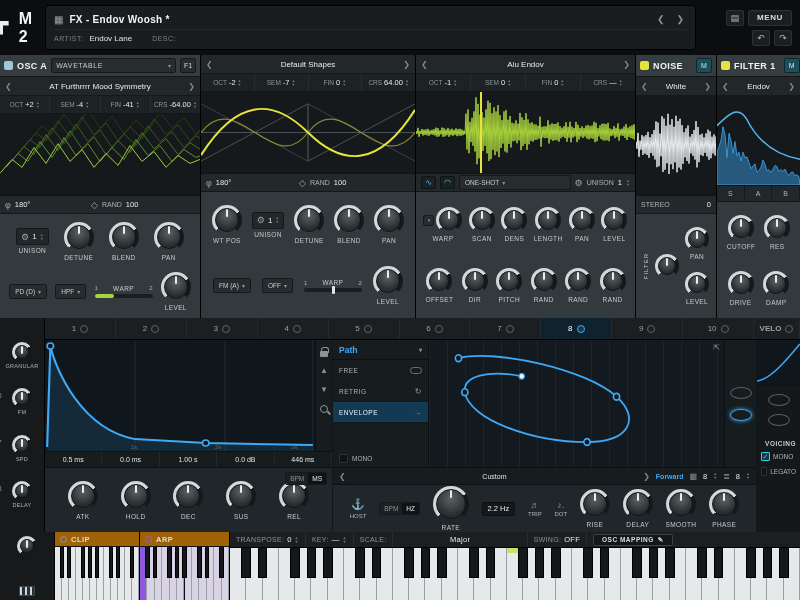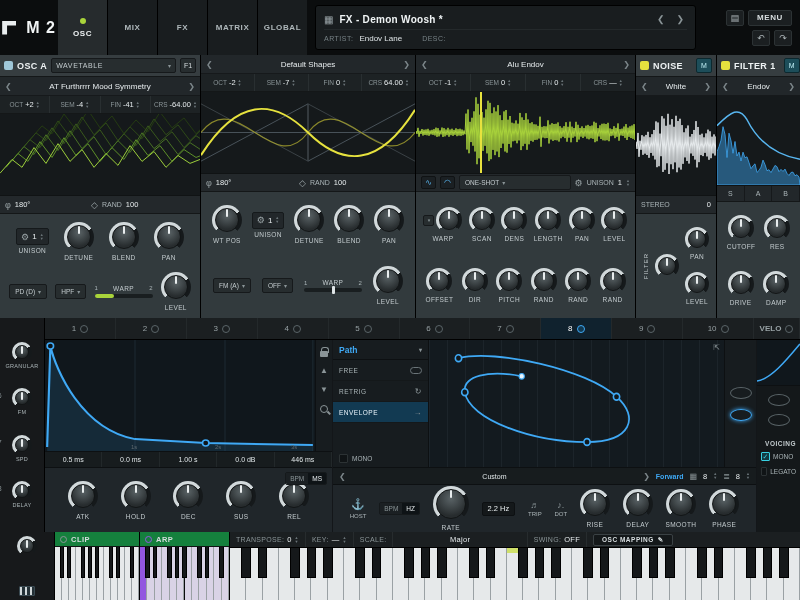--- a/index.html
+++ b/index.html
@@ -2,21 +2,21 @@
 <html><head>
 <meta charset="utf-8">
 <style>
 *{margin:0;padding:0;box-sizing:border-box;user-select:none}
 html,body{width:800px;height:600px;overflow:hidden;background:#0c0e0f;
   font-family:"Liberation Sans",sans-serif;color:#c6cccf}
 #app{position:relative;width:800px;height:600px;background:#101314}
 
 #topbar{position:absolute;left:0;top:0;width:800px;height:55px;background:#0b0d0e;
   display:flex;align-items:stretch}
-.logo{width:58px;display:flex;align-items:center;justify-content:center;gap:10px;
+.logo{width:37px;display:flex;align-items:center;justify-content:center;gap:10px;
   font-size:16px;font-weight:bold;color:#f2f5f6;letter-spacing:1px}
 .logo-mark{width:14px;height:14px;background:#e9edee;clip-path:polygon(0 0,100% 0,100% 35%,35% 35%,35% 100%,0 100%)}
 #topTabs{display:flex;gap:1px;background:#000}
 .ttab{width:49px;display:flex;flex-direction:column;align-items:center;justify-content:center;gap:5px;
   background:#191d1f;font-size:8px;font-weight:bold;letter-spacing:.6px;color:#aeb7ba;cursor:pointer}
 .ttab.active{background:#262b2d;color:#eef2f3}
 .tdot{width:6px;height:6px;border-radius:50%;background:#a9d43b}
 .presetbox{flex:1;margin:5px 8px;background:#191d1f;border:1px solid #000;border-radius:3px;
   display:flex;flex-direction:column;padding:3px 8px}
 .prow1{display:flex;align-items:center;gap:6px;height:22px}
@@ -181,21 +181,21 @@
 .voovals{display:flex;flex-direction:column;align-items:center;gap:8px;padding:8px 0}
 .votitle{font-size:6.5px;font-weight:bold;letter-spacing:.5px;color:#c3cbce;text-align:right;padding:6px 4px 2px}
 .vorow{display:flex;align-items:center;gap:3px;padding:3px 4px;font-size:6.5px;color:#aab4b7;white-space:nowrap}
 
 #bottom{position:absolute;left:0;top:532px;width:800px;height:68px;background:#101314;display:flex}
 #botleft{width:55px;background:#17191b;border-right:1px solid #000;display:flex;flex-direction:column;
   align-items:center;justify-content:space-between;padding:4px 0}
 .kbicon{width:16px;height:10px;background:#243036;border:1px solid #3a4a52;border-radius:1px;
   background-image:repeating-linear-gradient(90deg,#cfd6d8 0 2px,#243036 2px 5px);cursor:pointer}
 .miniblock{display:flex;flex-direction:column;background:#1b1f21;border-right:1px solid #000}
-.minihead{height:15px;display:flex;align-items:center;gap:4px;padding:0 5px;background:#15803d;
+.minihead{height:15px;display:flex;align-items:center;gap:4px;padding:0 5px;background:#a16207;
   font-size:7.5px;font-weight:bold;letter-spacing:.5px;color:#d7dddf;border-bottom:1px solid #101314}
 .pwrdot{width:7px;height:7px;border:1.5px solid #8a9497;border-radius:50%;cursor:pointer}
 .pwrdot.purple{border-color:#9257e0}
 .piano{position:relative;flex:1;background:#0a0c0d;overflow:hidden}
 .wkey{position:absolute;top:0;bottom:0;background:#e6e9ea;border-right:1px solid #9aa1a4;cursor:pointer}
 .wkey.lav{background:#d9d3e6}
 .wkey.purple{background:#9257e0}
 .bkey{position:absolute;top:0;height:58%;background:#15181a;border:1px solid #000;border-top:none;z-index:2;cursor:pointer}
 .kmark{position:absolute;left:0;right:0;top:0;height:5px;background:#cfe06a}
 #kbmain{flex:1;display:flex;flex-direction:column}
@@ -211,42 +211,24 @@
 </head>
 <body>
 
 <div id="app">
 
   <div id="topbar">
     <div class="logo">
       <span class="logo-mark"></span>
       <span>M 2</span>
     </div>
-    <div id="topTabs">
-        <div class="ttab active">
-          <div class="tdot"></div>
-          <span>OSC</span>
-        </div>
-        <div class="ttab">
-          <span>MIX</span>
-        </div>
-        <div class="ttab">
-          <span>FX</span>
-        </div>
-        <div class="ttab">
-          <span>MATRIX</span>
-        </div>
-        <div class="ttab">
-          <span>GLOBAL</span>
-        </div>
-      </div>
     <div class="presetbox">
       <div class="prow1">
         <span class="picon">▦</span>
-        <span class="ptitle">FX - Demon Woosh *</span>
+        <span class="ptitle">FX - Endov Woosh *</span>
         <span class="pnav">❮</span>
         <span class="pnav">❯</span>
       </div>
       <div class="prow2">
         <span class="plbl">ARTIST:</span>
         <span class="pval">Endov Lane</span>
         <span class="plbl" style="margin-left:14px">DESC:</span>
         <span class="spacer"></span>
       </div>
     </div>

